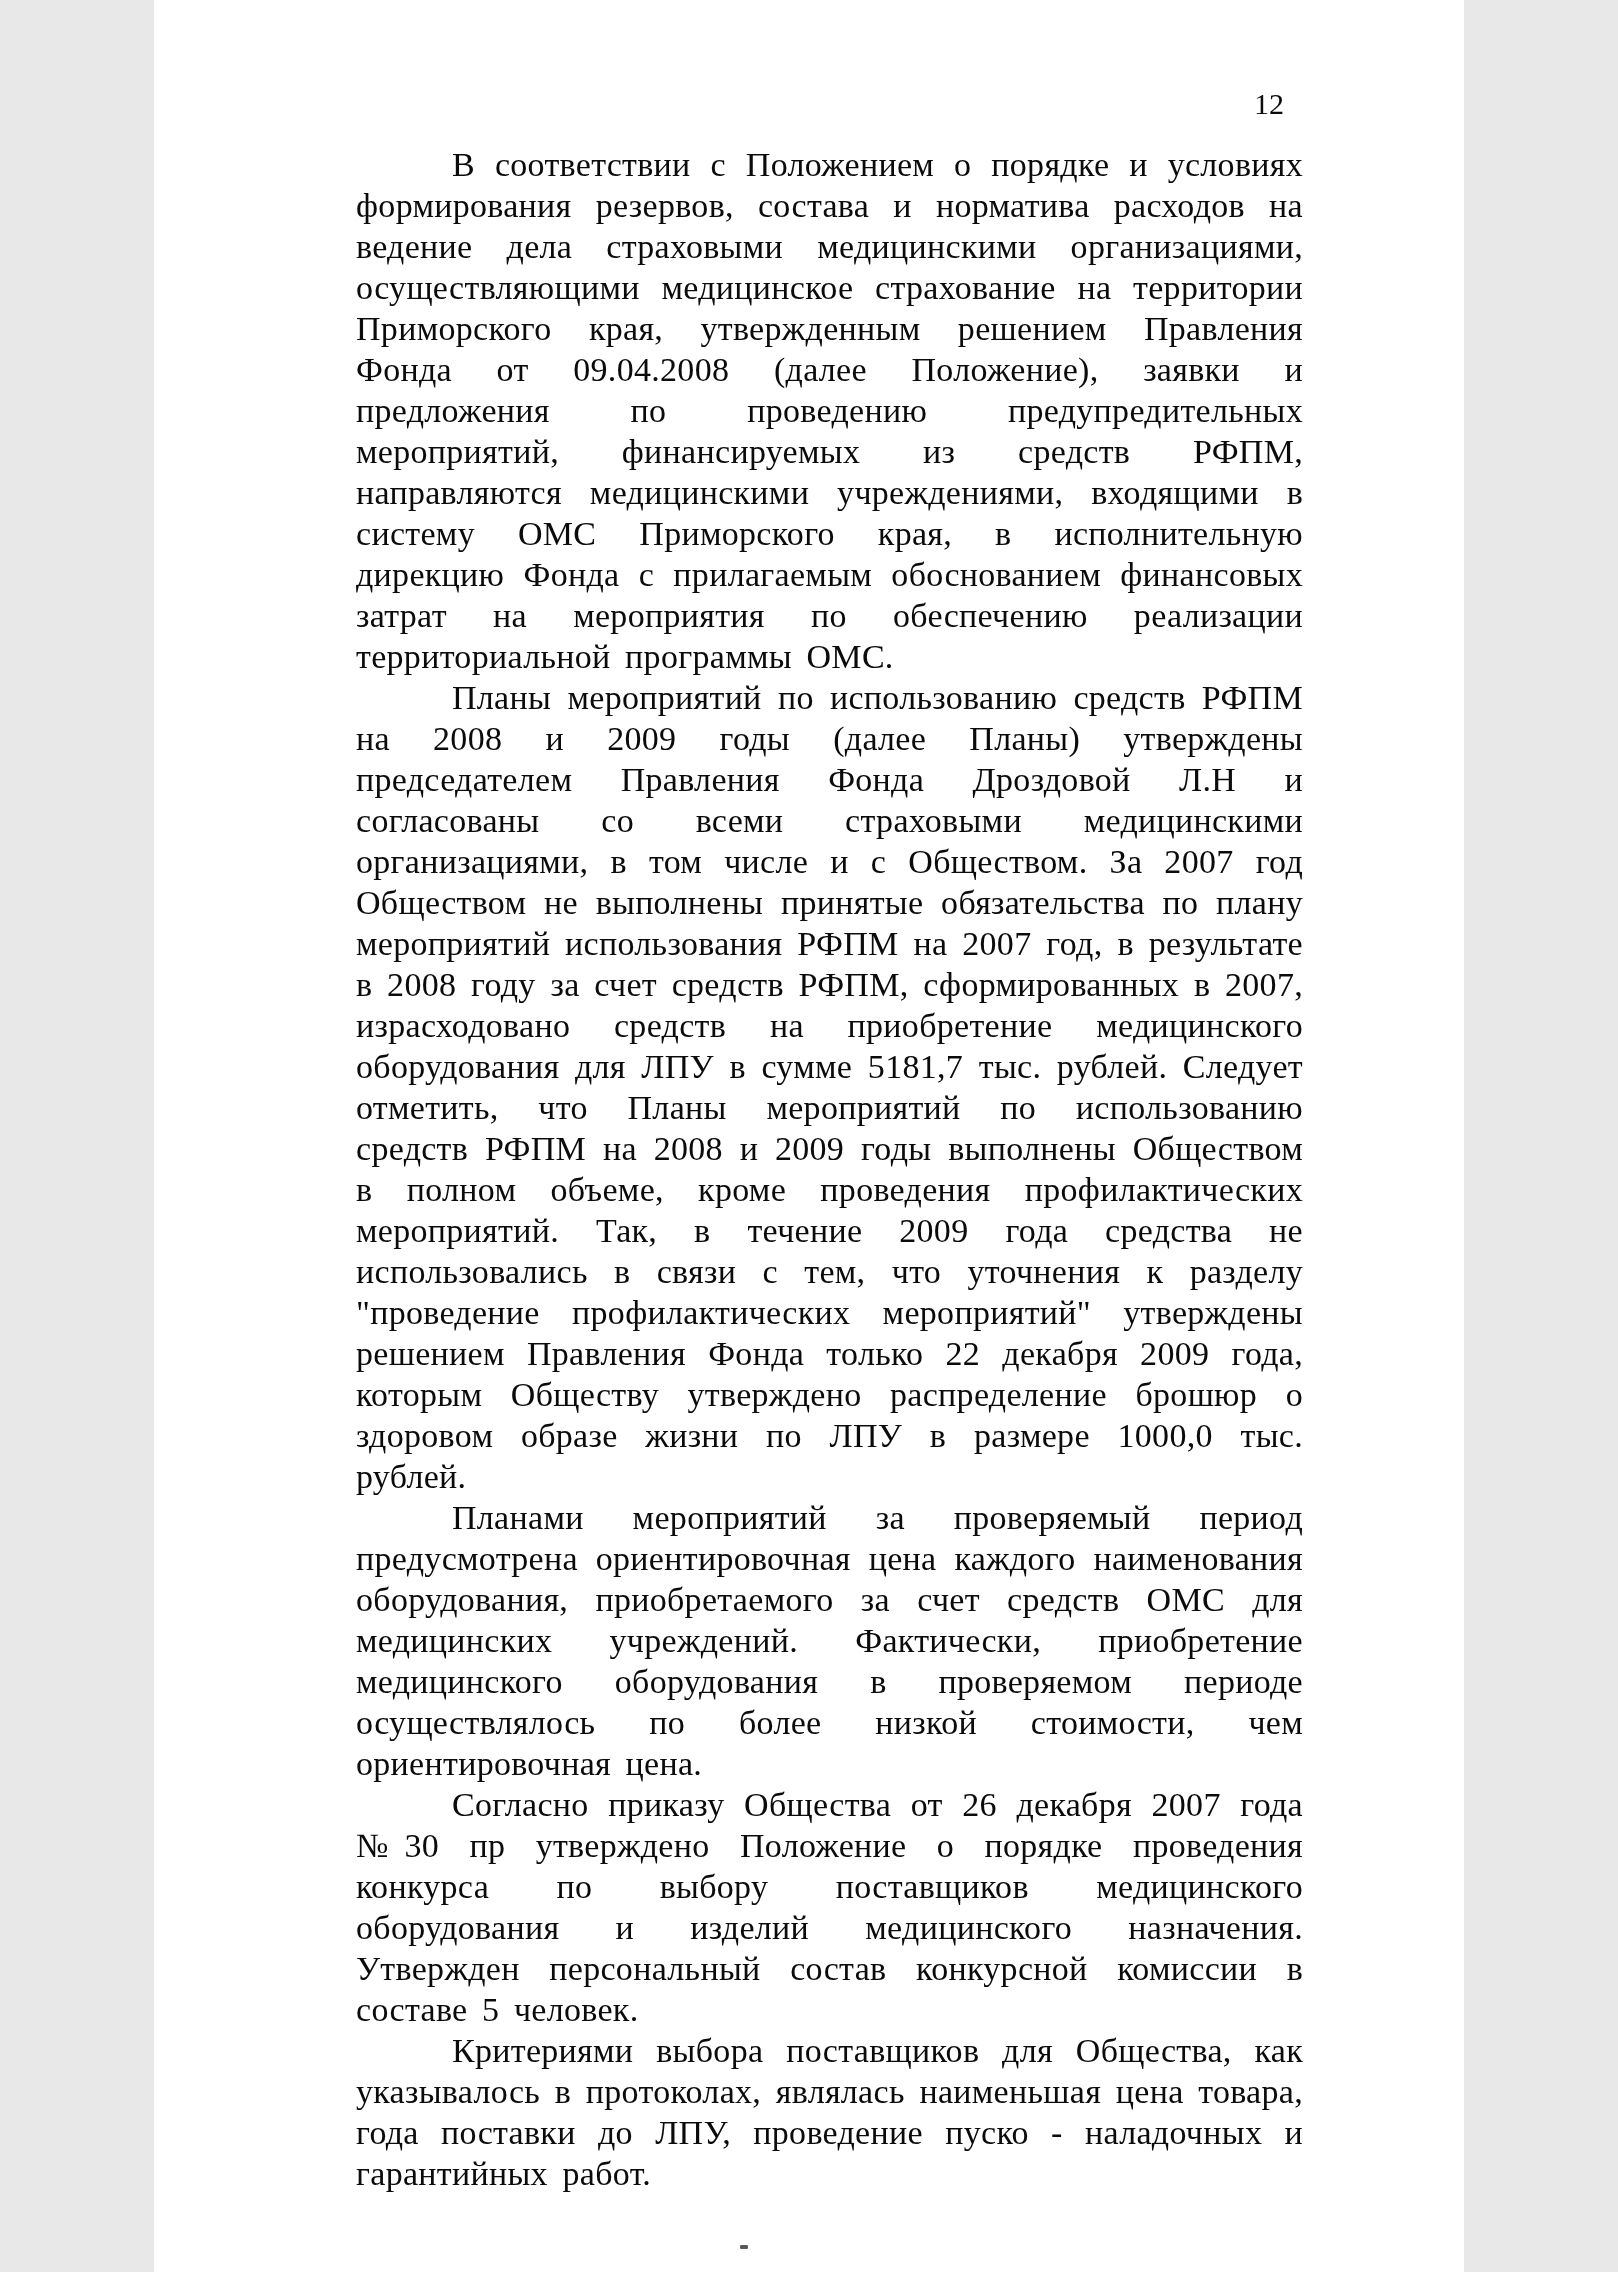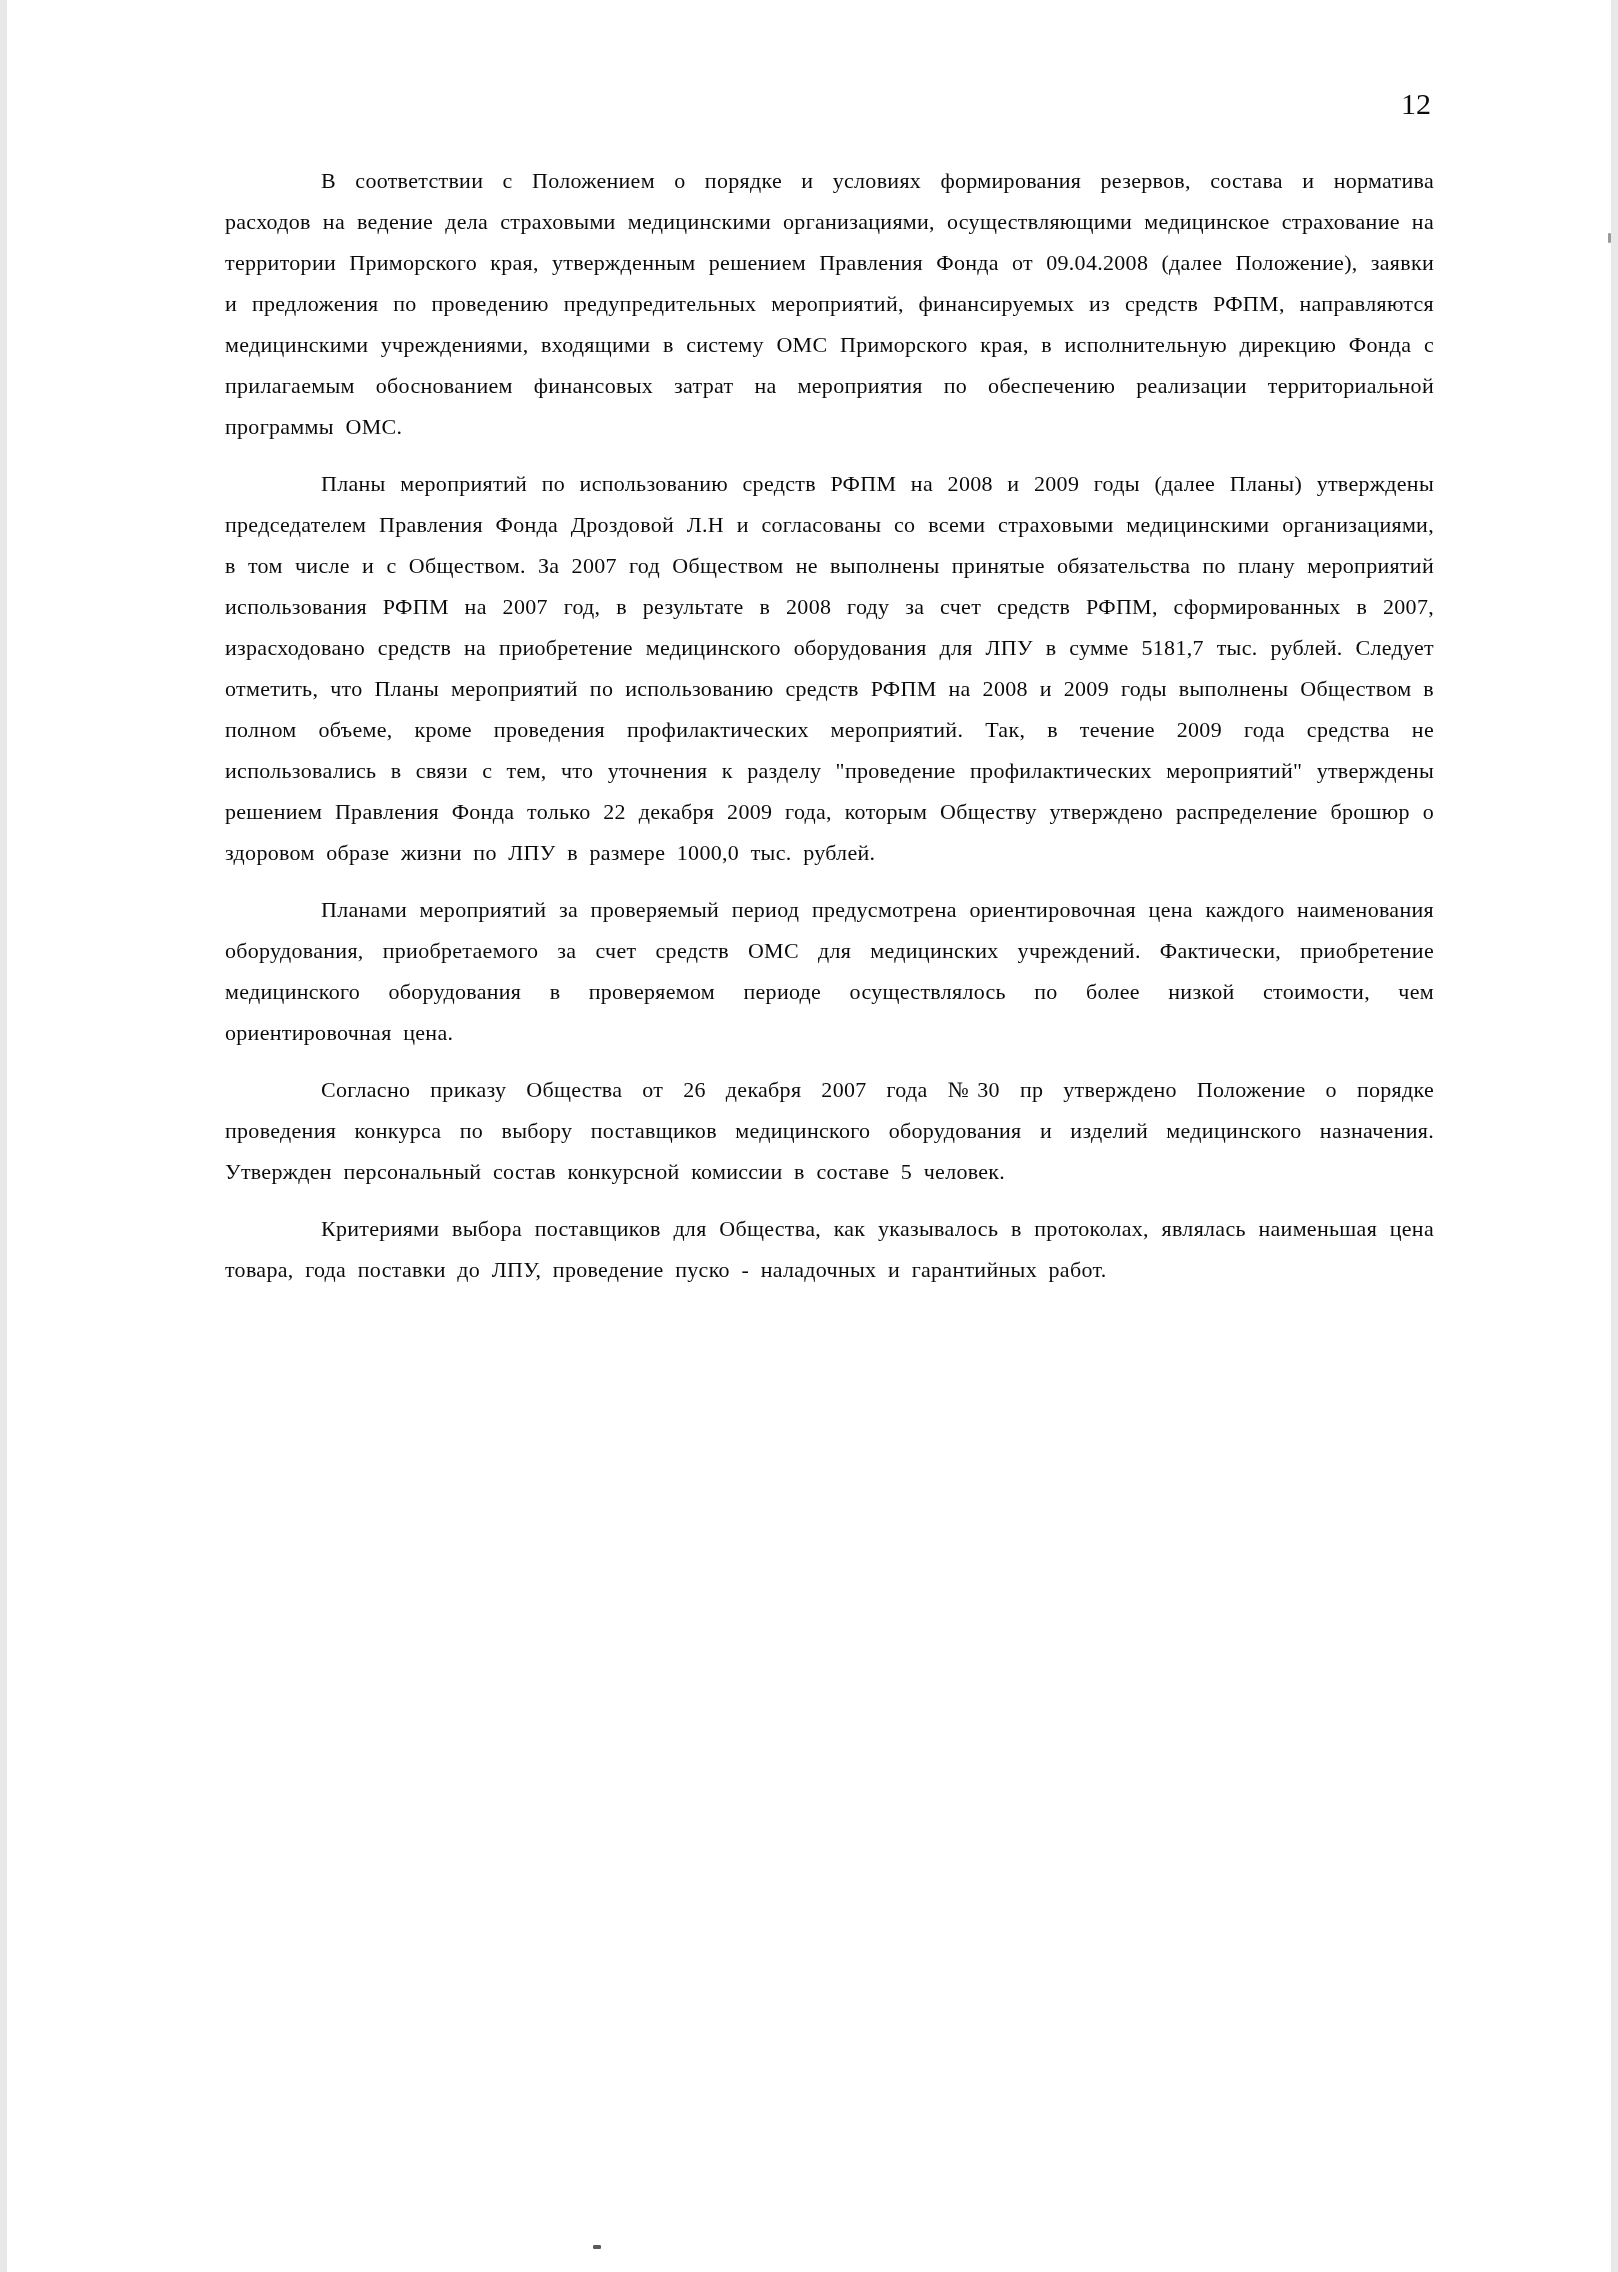--- a/index.html
+++ b/index.html
@@ -2,21 +2,21 @@
 <html style="font-size:10.4px"><head>
 <meta charset="utf-8">
 <style>
   html, body {
     margin: 0;
     padding: 0;
     background: #e8e8e8;
   }
   .page {
     position: relative;
-    width: 1604px;
+    width: 1310px;
     height: 2273px;
     margin: 0 auto;
     background: #ffffff;
     overflow: hidden;
     font-family: "Liberation Serif", "DejaVu Serif", serif;
     color: #0b0b0b;
   }
   .page-number {
     position: absolute;
     top: 89px;
@@ -25,23 +25,23 @@
     line-height: 1;
     color: #0b0b0b;
   }
   .content {
     position: absolute;
     top: 144px;
     left: 202px;
     right: 161px;
   }
   .content p {
-    margin: 16px;
+    margin: 0;
     padding: 0;
-    font-size: 22px;
+    font-size: 34px;
     line-height: 41px;
     text-align: justify;
     text-indent: 96px;
     word-spacing: 5.8px;
     letter-spacing: 0.3px;
   }
   .speck {
     position: absolute;
     background: #5a5a5a;
     border-radius: 1.3px;

